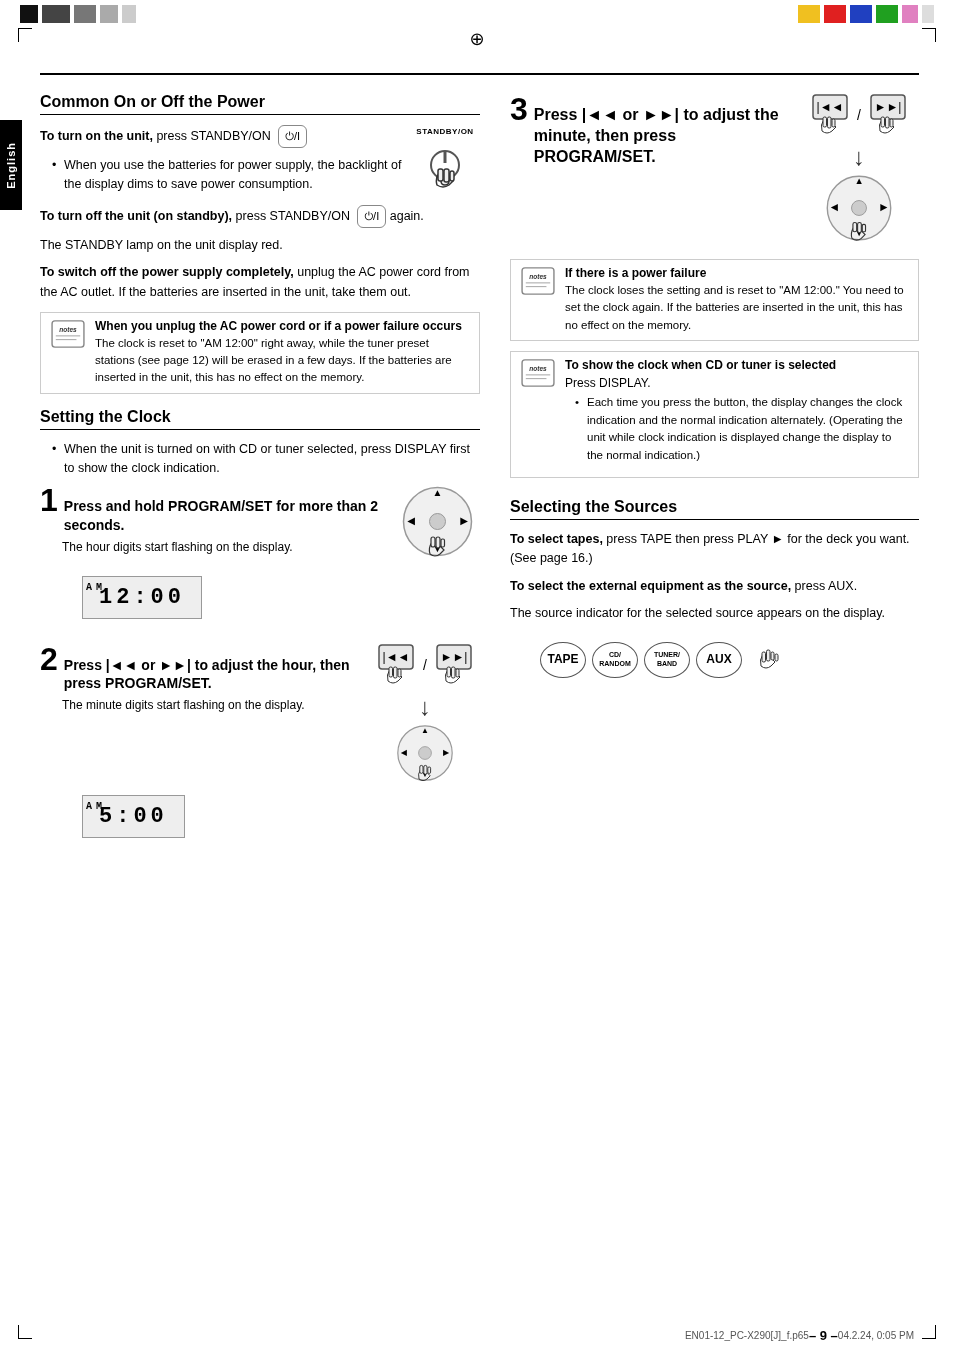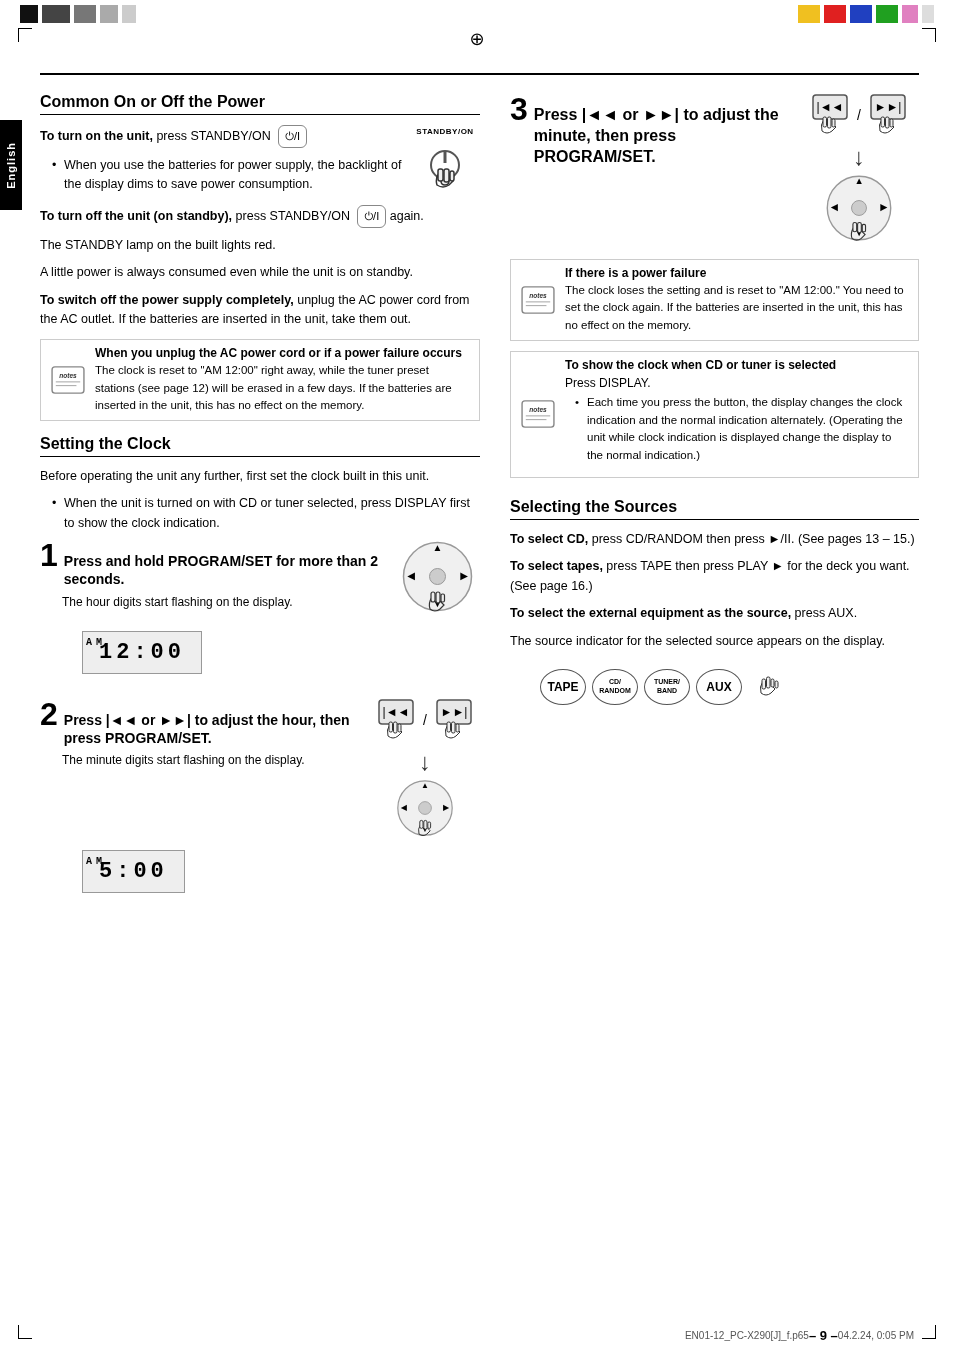--- a/index.html
+++ b/index.html
@@ -131,21 +131,21 @@
     }
     .bullet-text::before {
       content: '•';
       position: absolute;
       left: 0;
     }
 
     
     .notes-box {
       display: flex;
-      align-items: center;
+      align-items: flex-start;
       gap: 8px;
       margin: 10px 0;
       border: 1px solid #ccc;
       padding: 6px 8px;
       background: #fff;
     }
     .notes-icon {
       width: 38px;
       height: 30px;
       flex-shrink: 0;
@@ -366,22 +366,21 @@
               <rect x="17" y="32" width="5" height="12" rx="2" fill="#eee" stroke="#333" stroke-width="1.5"></rect>
               <rect x="23" y="32" width="5" height="13" rx="2" fill="#eee" stroke="#333" stroke-width="1.5"></rect>
               <rect x="29" y="34" width="4" height="10" rx="2" fill="#eee" stroke="#333" stroke-width="1.5"></rect>
             </svg>
           </div>
         </div>
 
         <p class="body-text">
           <b>To turn off the unit (on standby),</b> press STANDBY/ON <span class="inline-icon-box">⏻/I</span> again.
         </p>
-        <p class="body-text">The STANDBY lamp on the built lights red.</p>
-        <p class="body-text">A little power is always consumed even while the unit is on standby.</p>
+        <p class="body-text">The STANDBY lamp on the unit display red.</p>
         <p class="body-text">
           <b>To switch off the power supply completely,</b> unplug the AC power cord from the AC outlet. If the batteries are inserted in the unit, take them out.
         </p>
 
         <div class="notes-box">
           <div class="notes-icon">
             <svg width="38" height="32" viewBox="0 0 38 32">
               <rect x="2" y="2" width="34" height="28" rx="3" fill="none" stroke="#888" stroke-width="1.5"></rect>
               <text x="19" y="14" text-anchor="middle" font-size="7" font-style="italic" font-weight="bold" fill="#333">notes</text>
               <line x1="6" y1="18" x2="32" y2="18" stroke="#888" stroke-width="0.8"></line>
@@ -390,21 +389,20 @@
           </div>
           <div class="notes-content">
             <div class="notes-title">When you unplug the AC power cord or if a power failure occurs</div>
             <div class="notes-body">The clock is reset to "AM 12:00" right away, while the tuner preset stations (see page 12) will be erased in a few days. If the batteries are inserted in the unit, this has no effect on the memory.</div>
           </div>
         </div>
       </div>
 
       <div style="margin-top:14px;">
         <div class="section-heading">Setting the Clock</div>
-        <p class="body-text">Before operating the unit any further, first set the clock built in this unit.</p>
         <p class="bullet-text">When the unit is turned on with CD or tuner selected, press DISPLAY first to show the clock indication.</p>
 
         <div class="step-block">
           <div class="step-heading-row">
             <div style="flex:1;">
               <div style="display:flex;align-items:baseline;gap:6px;">
                 <span class="step-number-big">1</span>
                 <b class="step-heading">Press and hold PROGRAM/SET for more than 2 seconds.</b>
               </div>
               <p class="step-body" style="margin-left:22px;">The hour digits start flashing on the display.</p>
@@ -575,23 +573,20 @@
             <p style="font-size:12px;margin-bottom:2px;">Press DISPLAY.</p>
             <p class="bullet-text" style="font-size:11.5px;margin-left:10px;">Each time you press the button, the display changes the clock indication and the normal indication alternately. (Operating the unit while clock indication is displayed change the display to the normal indication.)</p>
           </div>
         </div>
       </div>
 
       <div style="margin-top:20px;">
         <div class="section-heading">Selecting the Sources</div>
 
         <p class="body-text">
-          <b>To select CD,</b> press CD/RANDOM then press ►/II. (See pages 13 – 15.)
-        </p>
-        <p class="body-text">
           <b>To select tapes,</b> press TAPE then press PLAY ► for the deck you want. (See page 16.)
         </p>
         <p class="body-text">
           <b>To select the external equipment as the source,</b> press AUX.
         </p>
         <p class="body-text">The source indicator for the selected source appears on the display.</p>
 
         <div style="display:flex;align-items:flex-end;margin-top:8px;">
           <div class="source-btns">
             <div class="src-btn">TAPE</div>

